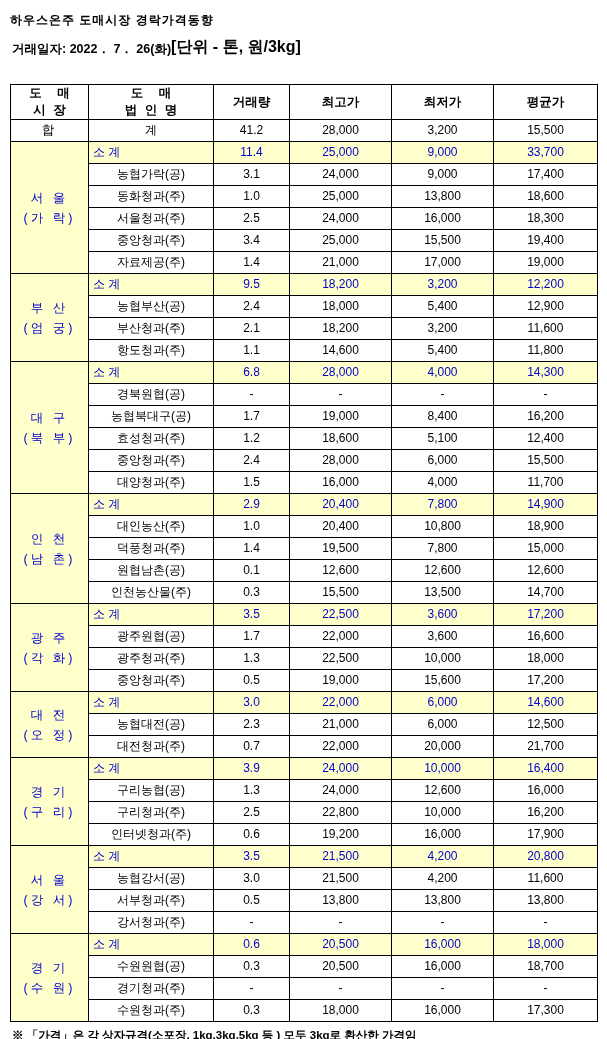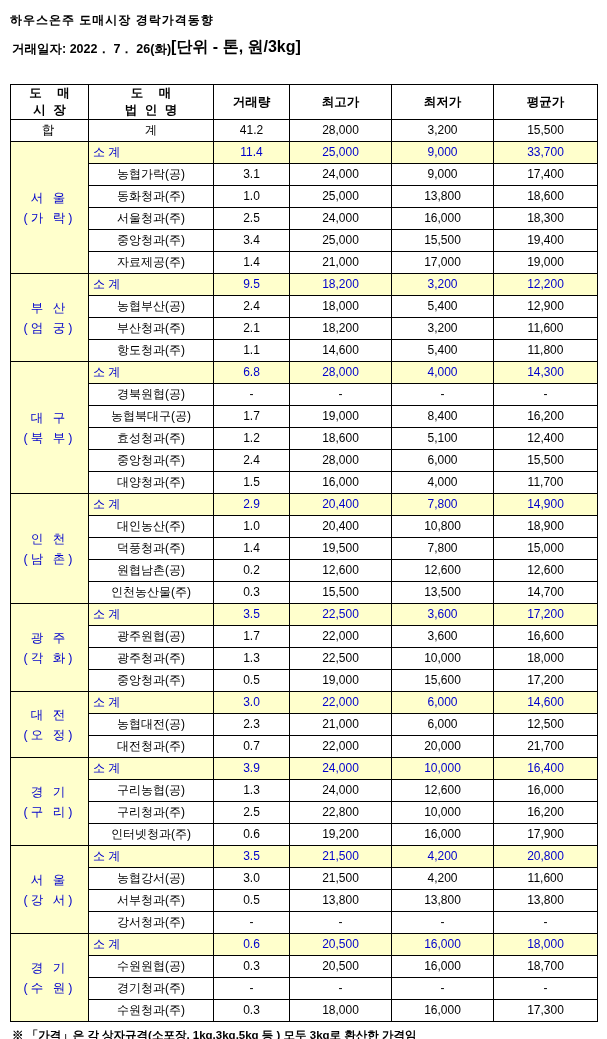--- a/index.html
+++ b/index.html
@@ -313,21 +313,21 @@
         </tr>
         <tr class="itemrow">
           <td class="corp">덕풍청과(주)</td>
           <td class="num">1.4</td>
           <td class="num">19,500</td>
           <td class="num">7,800</td>
           <td class="num">15,000</td>
         </tr>
         <tr class="itemrow">
           <td class="corp">원협남촌(공)</td>
-          <td class="num">0.2</td>
+          <td class="num">0.1</td>
           <td class="num">12,600</td>
           <td class="num">12,600</td>
           <td class="num">12,600</td>
         </tr>
         <tr class="itemrow">
           <td class="corp">인천농산물(주)</td>
           <td class="num">0.3</td>
           <td class="num">15,500</td>
           <td class="num">13,500</td>
           <td class="num">14,700</td>

